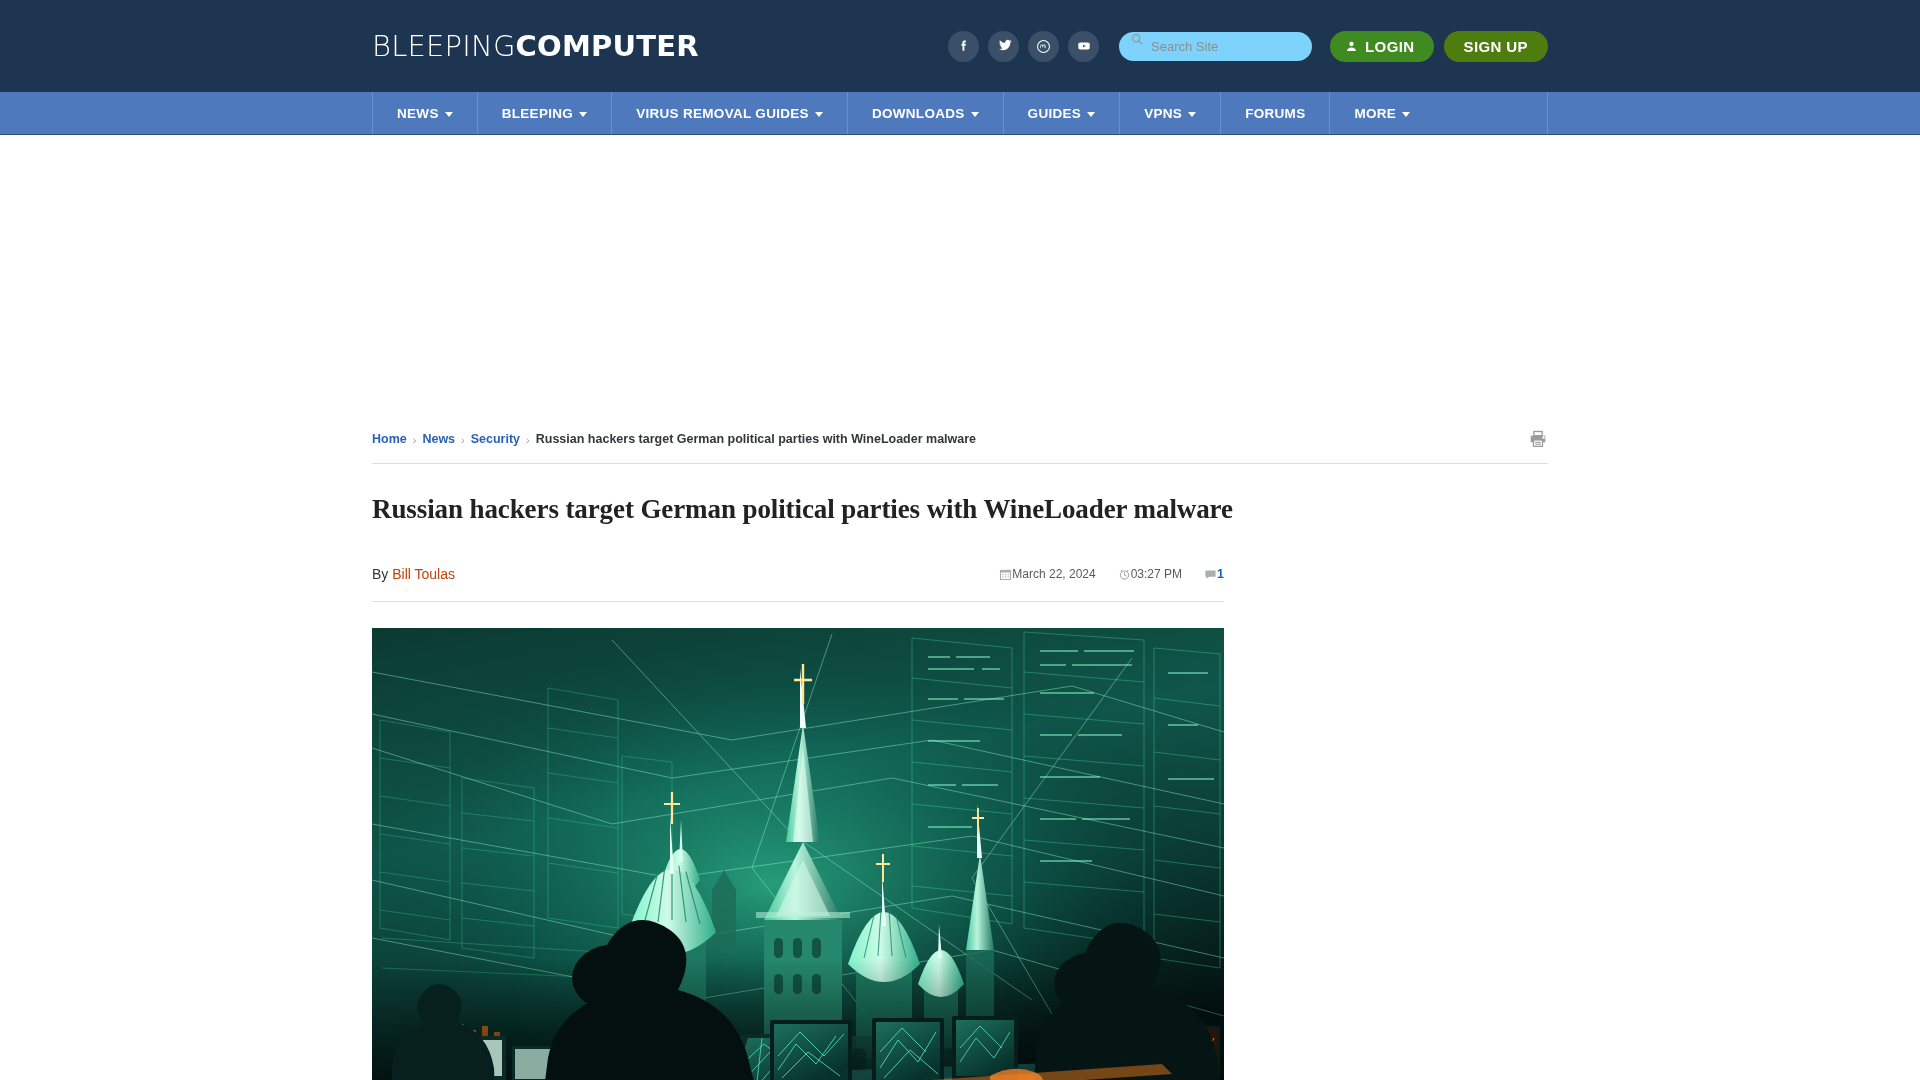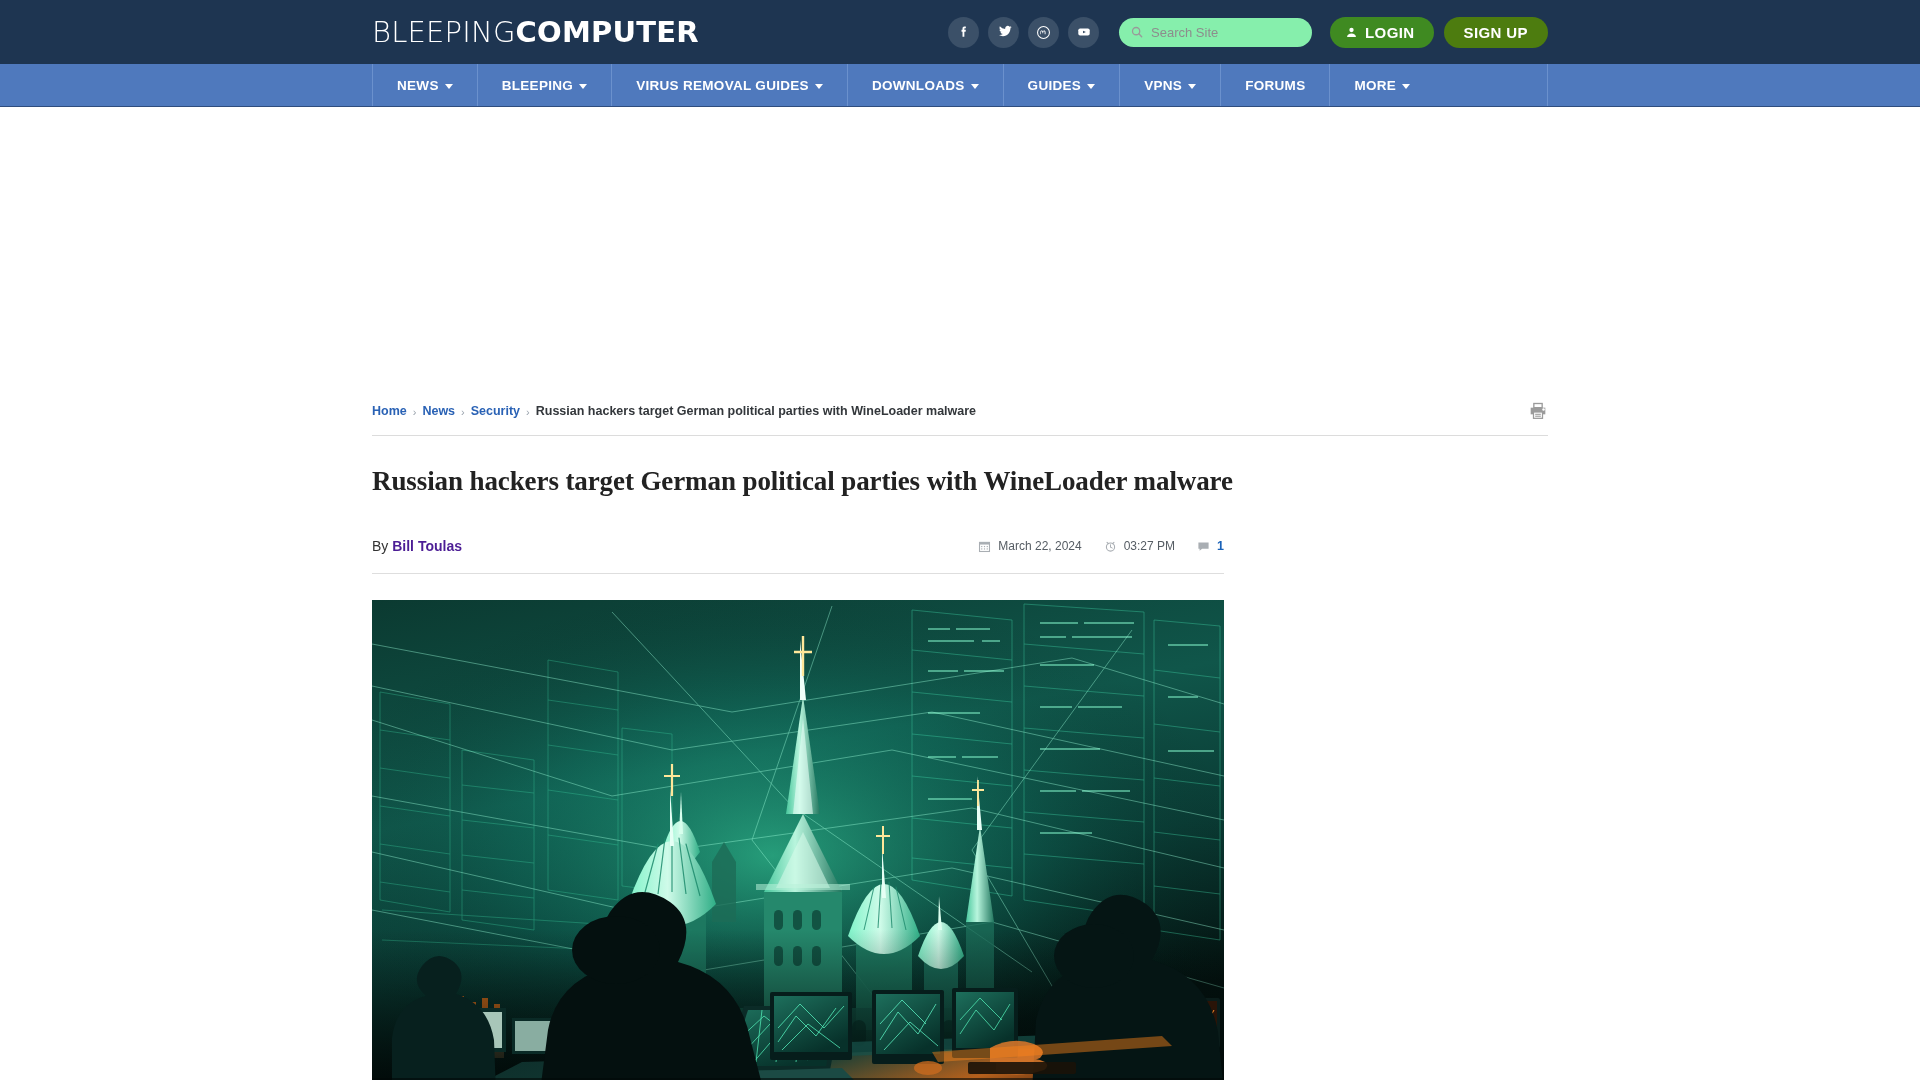--- a/index.html
+++ b/index.html
@@ -6,21 +6,21 @@
   * { box-sizing: border-box; margin: 0; padding: 0; }
   html, body {
     width: 1920px; height: 1080px;
     background: #ffffff;
     font-family: "Liberation Sans", sans-serif;
     overflow: hidden;
   }
 
   
   .topbar {
-    height: 64px;
+    height: 92px;
     background: #1e3551;
     position: relative;
     display: flex;
     align-items: center;
   }
   .topbar-inner {
     width: 1176px;
     margin: 0 auto;
     display: flex;
     align-items: center;
@@ -55,24 +55,23 @@
     border-radius: 50%;
     background: #3b5068;
     display: flex;
     align-items: center;
     justify-content: center;
   }
   .soc-circle svg { display: block; }
 
   .searchbox {
     width: 193px; height: 29px;
-    background: #86efac;
+    background: #7dd3fc;
     border-radius: 15px;
     display: flex;
-    align-items: center;
     padding: 0 11px;
     margin-right: 18px;
   }
   .searchbox svg { flex: none; margin-right: 7px; }
   .searchbox input {
     border: none; outline: none;
     font-size: 13px;
     color: #555;
     font-family: "Liberation Sans", sans-serif;
     width: 100%;
@@ -186,24 +185,24 @@
     align-items: center;
     margin-top: 36px;
     width: 852px;
     height: 26px;
   }
   .byline {
     font-size: 14px;
     color: #333333;
     font-family: "Liberation Sans Narrow", "Liberation Sans", sans-serif;
   }
-  .byline a { color: #4c1d95; font-weight: 700; text-decoration: none; cursor: pointer; }
+  .byline a { color: #c2410c; font-weight: 400; text-decoration: none; cursor: pointer; }
 
   .meta-group { margin-left: auto; display: flex; align-items: center; gap: 22px; }
-  .meta-item { display: flex; align-items: center; gap: 7px; font-size: 12px; color: #555c63;
+  .meta-item { display: flex; align-items: center; gap: 0; font-size: 12px; color: #555c63;
                font-family: "Liberation Sans Narrow", "Liberation Sans", sans-serif; }
   .meta-item .cmt-count { color: #1a62b8; font-weight: 700; font-size: 12.5px; }
 
   .hr-article {
     border: none;
     border-top: 1px solid #dedede;
     width: 852px;
     margin-top: 14px;
   }
 

